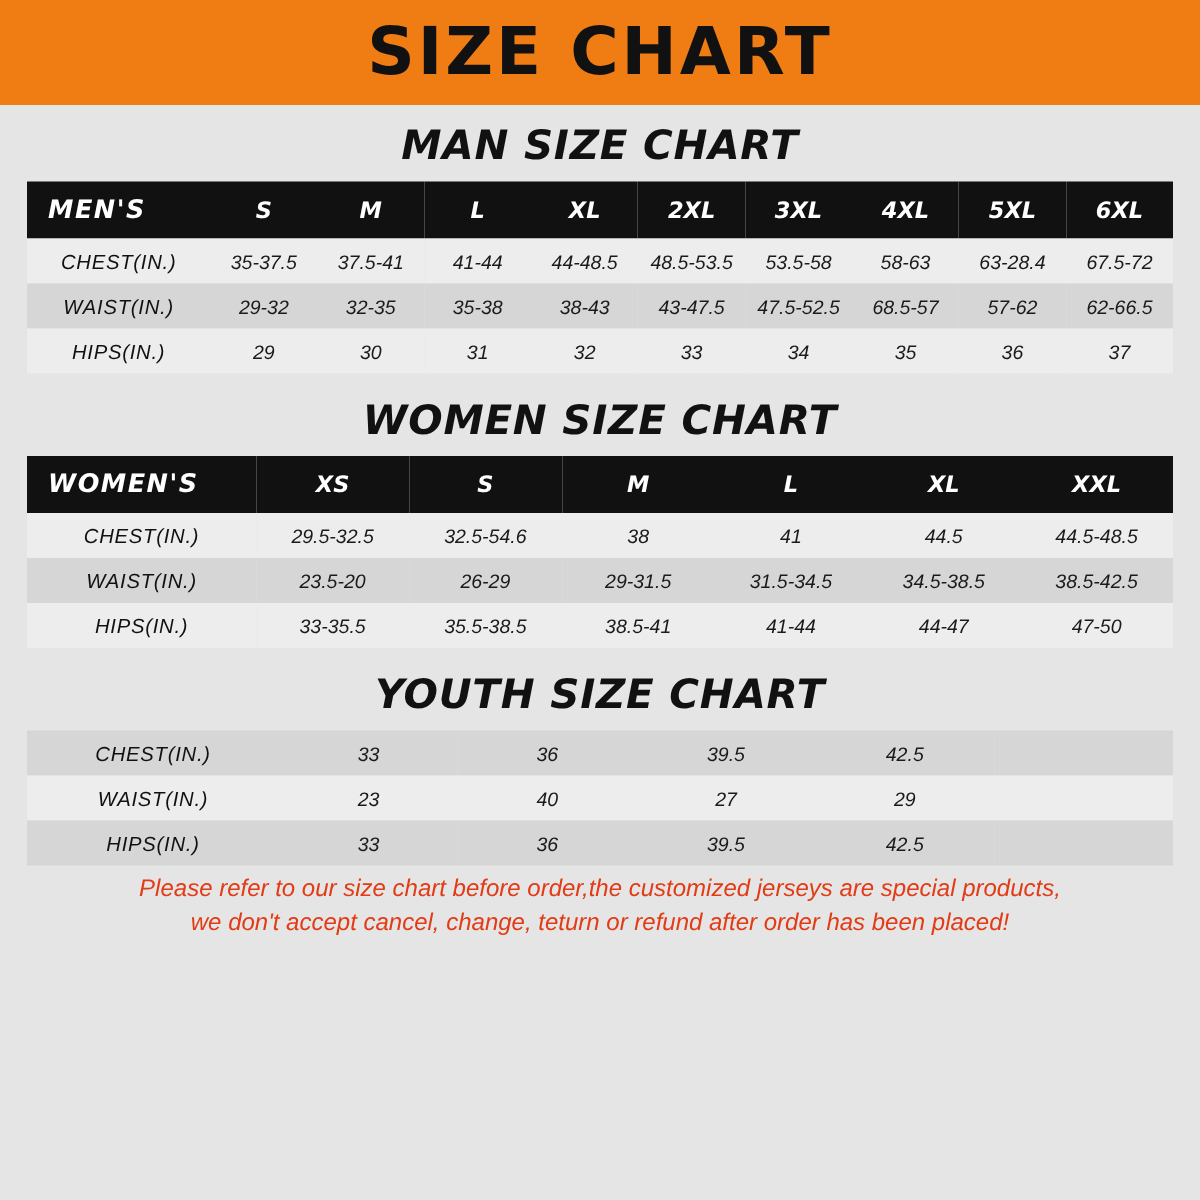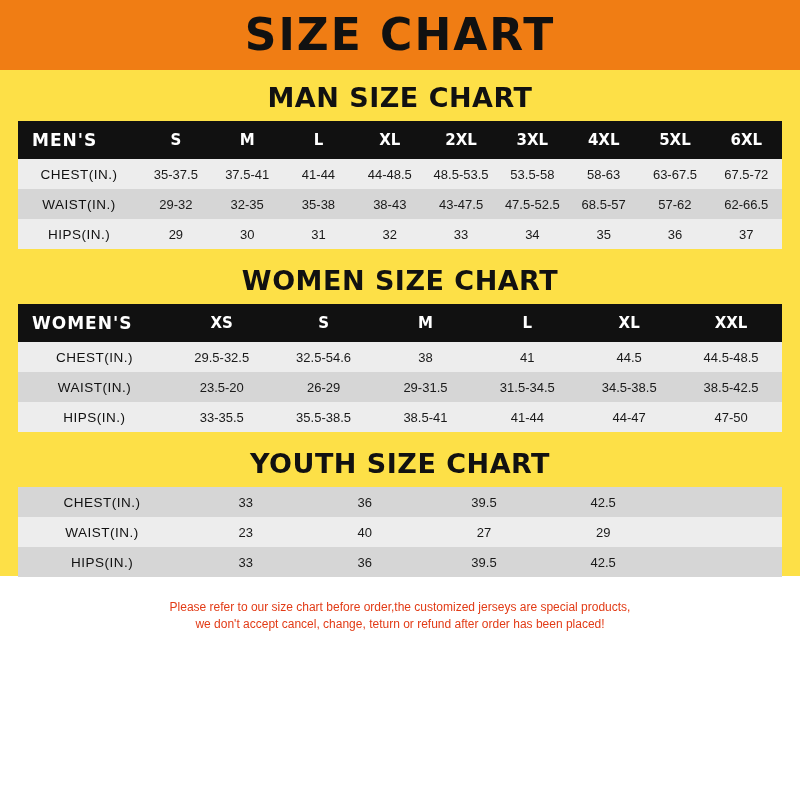--- a/index.html
+++ b/index.html
@@ -9,22 +9,22 @@
   body {
     width: 800px;
     height: 800px;
     background: #ffffff;
     font-family: "Liberation Sans", sans-serif;
     overflow: hidden;
   }
   .page {
     position: relative;
     width: 800px;
-    height: 576px;
-    background: #fde047;
+    height: 800px;
+    background: #e5e5e5;
     box-sizing: border-box;
   }
   
   .banner {
     height: 70px;
     background: #f07d14;
     display: flex;
     align-items: center;
     justify-content: center;
   }
@@ -32,20 +32,21 @@
     font-family: "DejaVu Sans", sans-serif;
     font-weight: bold;
     font-size: 44px;
     letter-spacing: 2px;
     color: #111111;
     line-height: 1;
   }
   .content {
     padding: 0 18px;
     box-sizing: border-box;
+    font-style: italic;
   }
   .section-title {
     text-align: center;
     font-family: "DejaVu Sans", sans-serif;
     font-weight: bold;
     font-size: 27px;
     color: #111111;
     letter-spacing: 0.5px;
   }
   .tbl-wrap {
@@ -91,26 +92,26 @@
     font-size: 13.5px;
     letter-spacing: 0.5px;
     color: #111111;
   }
   
   .men-tbl col.lbl { width: 16%; }
   .women-tbl col.lbl { width: 20%; }
   .youth-tbl col.lbl { width: 22%; }
 
   .notice {
-    margin-top: 22px;
+    margin-top: 4px;
     padding: 0 14px;
     text-align: center;
     color: #e23b16;
     font-family: "Liberation Sans", sans-serif;
-    font-size: 12px;
+    font-size: 16px;
     line-height: 1.45;
   }
   .sp-12 { height: 12px; }
   .sp-16 { height: 16px; }
   .sp-8 { height: 8px; }
 </style>
 </head>
 <body>
 
 <div class="page">
@@ -154,21 +155,21 @@
           </tr>
           <tr class="body light">
             <td class="rowlabel">CHEST(IN.)</td>
             <td>35-37.5</td>
             <td>37.5-41</td>
             <td>41-44</td>
             <td>44-48.5</td>
             <td>48.5-53.5</td>
             <td>53.5-58</td>
             <td>58-63</td>
-            <td>63-67.5</td>
+            <td>63-28.4</td>
             <td>67.5-72</td>
           </tr>
           <tr class="body dark">
             <td class="rowlabel">WAIST(IN.)</td>
             <td>29-32</td>
             <td>32-35</td>
             <td>35-38</td>
             <td>38-43</td>
             <td>43-47.5</td>
             <td>47.5-52.5</td>

